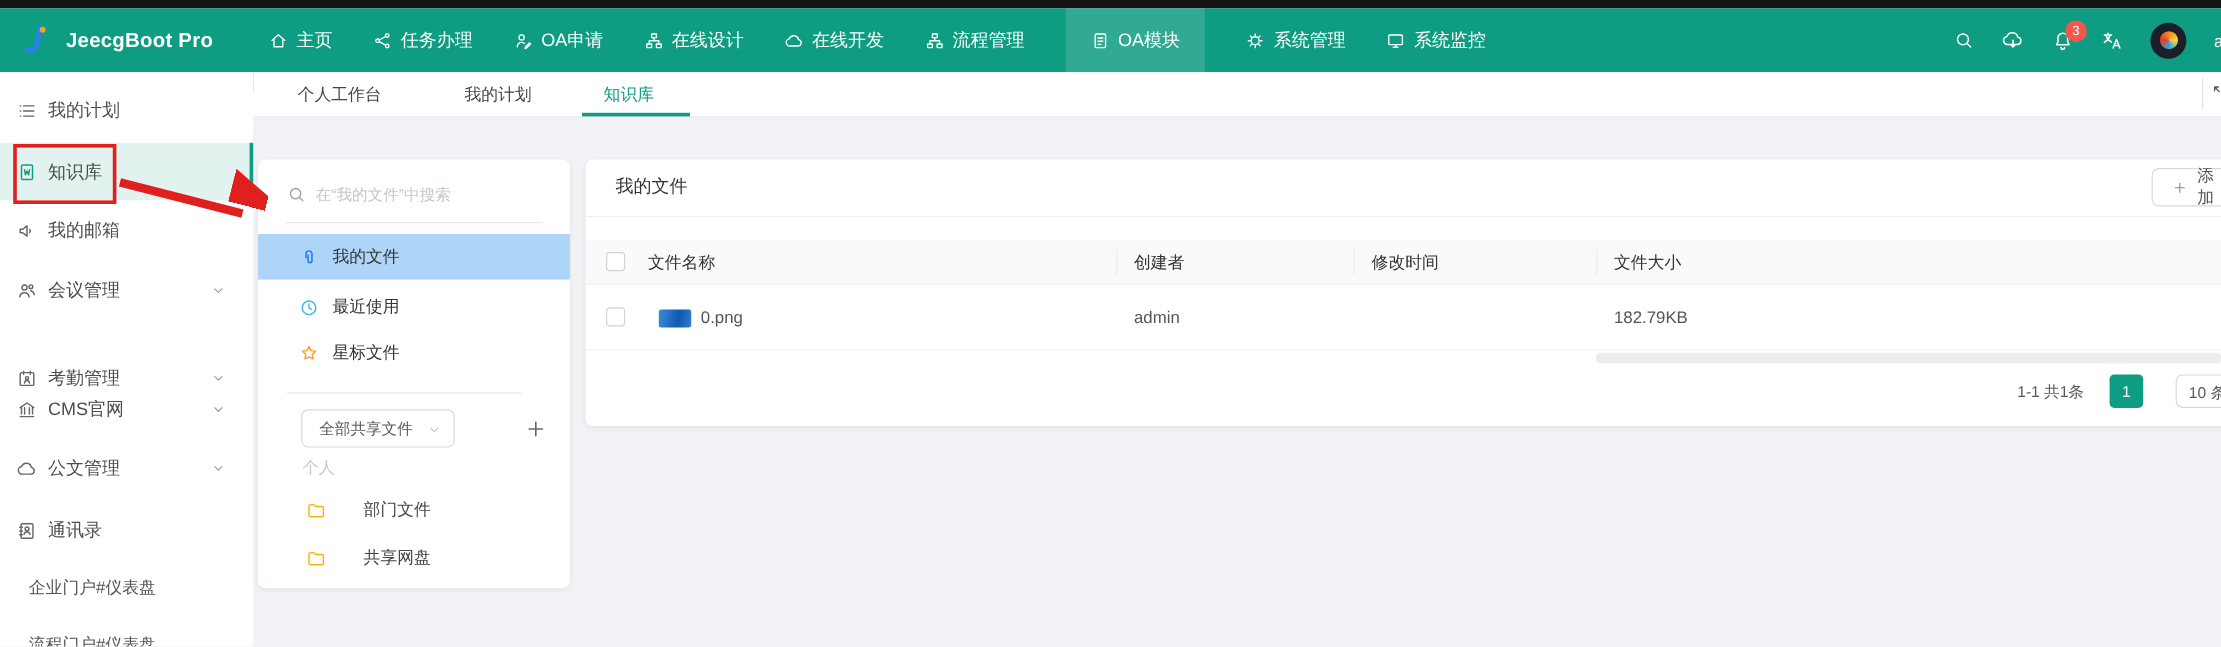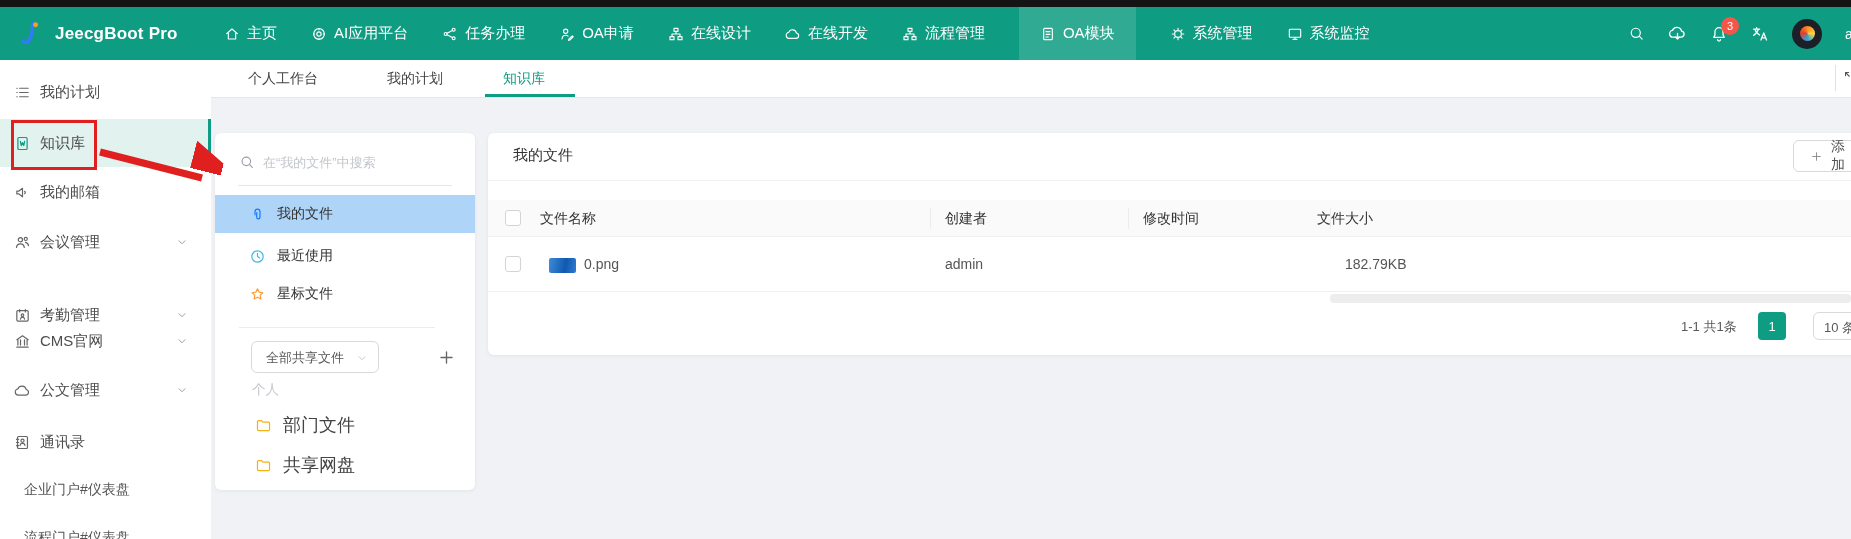--- a/index.html
+++ b/index.html
@@ -61,21 +61,21 @@
   .fp-item .fp-ic{position:absolute;left:34px;font-size:17px;display:flex;}
   .fp-item .fp-label{position:absolute;left:62px;font-size:14px;color:#333;}
   .fp-divider{position:absolute;left:24px;top:194px;width:196px;height:1px;background:#ececec;}
   .share-select{position:absolute;left:36px;top:208px;width:128px;height:32px;border:1px solid #d9d9d9;border-radius:6px;cursor:pointer;box-sizing:border-box;}
   .share-select .sel-txt{position:absolute;left:14px;top:7px;font-size:13px;color:#595959;}
   .share-select .sel-ch{position:absolute;right:10px;top:10px;font-size:12px;color:#bfbfbf;}
   .fp-plus{position:absolute;left:222px;top:215px;font-size:19px;color:#666;cursor:pointer;}
   .fp-section{position:absolute;left:37px;top:248px;font-size:13.5px;color:#c3c6cc;}
   .fp-folder{position:absolute;left:0;width:260px;height:38px;display:flex;align-items:center;cursor:pointer;}
   .fp-folder .fd-ic{position:absolute;left:40px;font-size:17px;color:#f2b50f;display:flex;}
-  .fp-folder .fd-label{position:absolute;left:68px;font-size:18px;color:#444;}
+  .fp-folder .fd-label{position:absolute;left:88px;font-size:14px;color:#444;}
 
   
   .mc-title{position:absolute;left:25px;top:13px;font-size:15px;color:#333;font-weight:500;}
   .add-btn{position:absolute;left:1305px;top:7px;height:32px;padding:0 16px;background:#fff;border:1px solid #d9d9d9;border-radius:6px;font-size:14px;color:#555;display:flex;align-items:center;gap:8px;cursor:pointer;font-family:inherit;}
   .add-btn .plus-g{font-size:13px;color:#888;display:flex;}
   .mc-divider{position:absolute;left:0;top:47px;width:1372px;height:1px;background:#f0f0f0;}
   .thead{position:absolute;left:0;top:67px;width:1372px;height:37px;background:#fafafa;border-bottom:1px solid #f0f0f0;box-sizing:border-box;}
   .th-cell{position:absolute;top:0;height:37px;line-height:37px;font-size:14px;color:#333;font-weight:500;white-space:nowrap;}
   .th-div{position:absolute;top:8px;width:1px;height:21px;background:#ececec;}
   .cb{position:absolute;left:17px;width:16px;height:16px;border:1.5px solid #d4d4d4;border-radius:3px;background:#fff;box-sizing:border-box;cursor:pointer;}
@@ -117,30 +117,20 @@
             <svg class="ic" viewBox="0 0 24 24">
               <path d="M4 11.5 12 4.5l8 7"></path>
               <path d="M6.5 10.5V19.5h11v-9"></path>
             </svg>
           </span>
           <span>主页</span>
         </div>
         <div class="nav-item">
           <span class="nv-ic">
             <svg class="ic" viewBox="0 0 24 24">
-              <circle cx="12" cy="12" r="8"></circle>
-              <circle cx="12" cy="12" r="3.2"></circle>
-              <path d="M12 4v1.6M12 18.4V20M4 12h1.6M18.4 12H20"></path>
-            </svg>
-          </span>
-          <span>AI应用平台</span>
-        </div>
-        <div class="nav-item">
-          <span class="nv-ic">
-            <svg class="ic" viewBox="0 0 24 24">
               <circle cx="5.5" cy="12" r="2.2"></circle>
               <circle cx="17.5" cy="5.5" r="2.2"></circle>
               <circle cx="17.5" cy="18.5" r="2.2"></circle>
               <path d="M7.6 11l7.9-4.4M7.6 13l7.9 4.4"></path>
             </svg>
           </span>
           <span>任务办理</span>
         </div>
         <div class="nav-item">
           <span class="nv-ic">
@@ -444,21 +434,21 @@
           </svg>
         </span>
       <span>添加</span>
     </button>
     <div class="mc-divider"></div>
     <div class="thead" id="thead">
       <span class="cb"></span>
     <span class="th-cell" style="left: 52px;">文件名称</span>
         <span class="th-cell" style="left: 457px;">创建者</span>
         <span class="th-cell" style="left: 655px;">修改时间</span>
-        <span class="th-cell" style="left: 829px;">文件大小</span>
+        <span class="th-cell" style="left: 857px;">文件大小</span>
         <span class="th-div" style="left: 442px;"></span>
         <span class="th-div" style="left: 640px;"></span>
         <span class="th-div" style="left: 842px;"></span>
       </div>
     <div class="trow" id="trow">
       <span class="cb"></span>
       <span class="thumb"></span>
     <span class="td-cell" style="left: 96px;">0.png</span>
         <span class="td-cell" style="left: 457px;">admin</span>
         <span class="td-cell" style="left: 655px;"></span>

